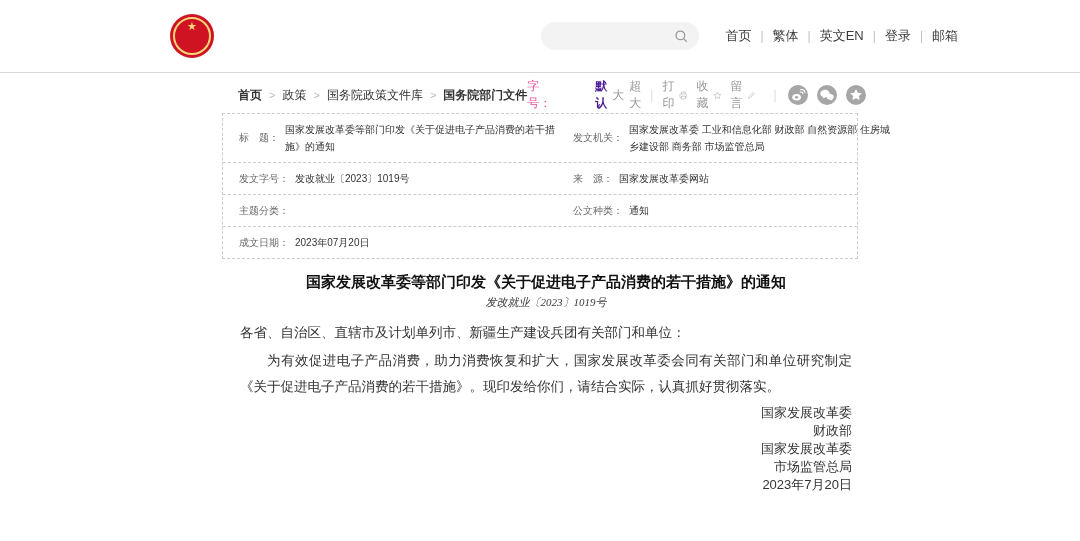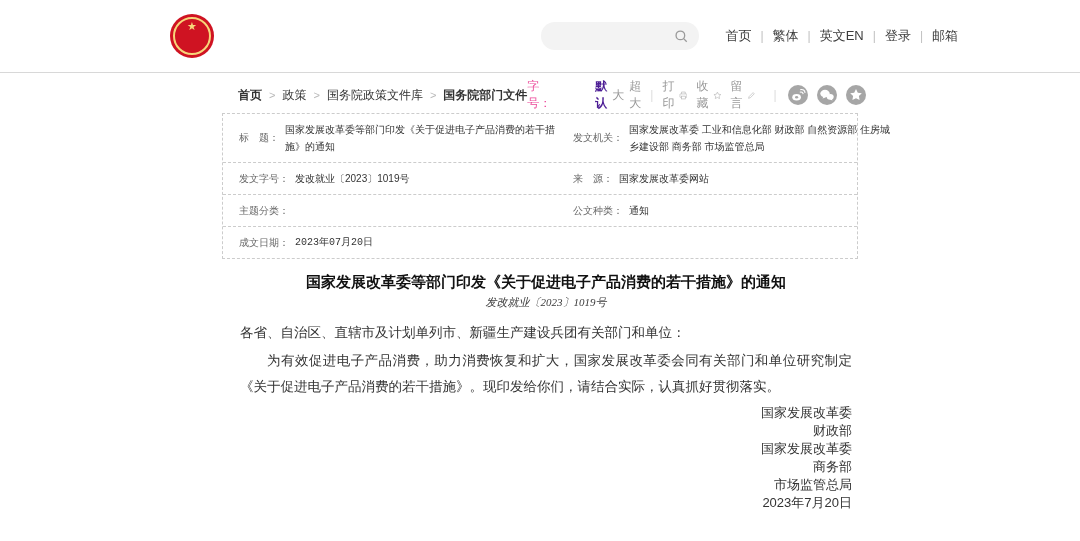--- a/index.html
+++ b/index.html
@@ -39,21 +39,21 @@
   .fs-opt.active{color:#4c1d95;font-weight:bold;margin-left:44px;}
   .ctrl-pipe{color:#ddd;margin:0 9px;}
   .tool-btn{display:flex;align-items:center;gap:0;margin-right:9px;cursor:pointer;color:#999;}
   .tool-btn:last-of-type{margin-right:0;}
   .tool-btn svg{display:block;}
   .share{display:flex;align-items:center;gap:9px;margin-left:2px;}
   .share svg{display:block;cursor:pointer;}
   
   .meta-table{border:1px dashed #ccc;margin-top:6px;font-size:10px;}
   .meta-row{display:flex;border-bottom:1px dashed #ccc;padding:7px 0;}
-  .meta-row:last-child{border-bottom:none;font-family:Liberation Mono, monospace;}
+  .meta-row:last-child{border-bottom:none;}
   .cell{display:flex;align-items:center;box-sizing:border-box;}
   .cell-l{width:350px;padding-left:16px;flex-shrink:0;}
   .cell-r{flex:1;padding-right:10px;}
   .mlabel{color:#666;margin-right:6px;white-space:pre;flex-shrink:0;}
   .mvalue{color:#333;line-height:17px;}
   .mvalue.issuer{width:262px;}
   
   .article{padding:0 6px 0 18px;}
   .doc-title{font-family:"Liberation Serif","DejaVu Serif",serif;font-size:15px;font-weight:bold;color:#111;text-align:center;margin-top:13px;line-height:20px;}
   .doc-number{font-family:"Liberation Serif","DejaVu Serif",serif;font-style:italic;font-size:11px;color:#3a3a3a;text-align:center;margin-top:3px;}
@@ -201,19 +201,18 @@
 
   <div class="article">
     <div class="doc-title">国家发展改革委等部门印发《关于促进电子产品消费的若干措施》的通知</div>
     <div class="doc-number">发改就业〔2023〕1019号</div>
     <div class="salutation">各省、自治区、直辖市及计划单列市、新疆生产建设兵团有关部门和单位：</div>
     <div class="body-para">为有效促进电子产品消费，助力消费恢复和扩大，国家发展改革委会同有关部门和单位研究制定《关于促进电子产品消费的若干措施》。现印发给你们，请结合实际，认真抓好贯彻落实。</div>
     <div class="signatures">
       <div class="sig-line">国家发展改革委</div>
       <div class="sig-line">财政部</div>
       <div class="sig-line">国家发展改革委</div>
-      <div class="sig-line">商务部</div>
       <div class="sig-line">市场监管总局</div>
       <div class="sig-line">2023年7月20日</div>
     </div>
   </div>
 
 </div>
 
 </body></html>

